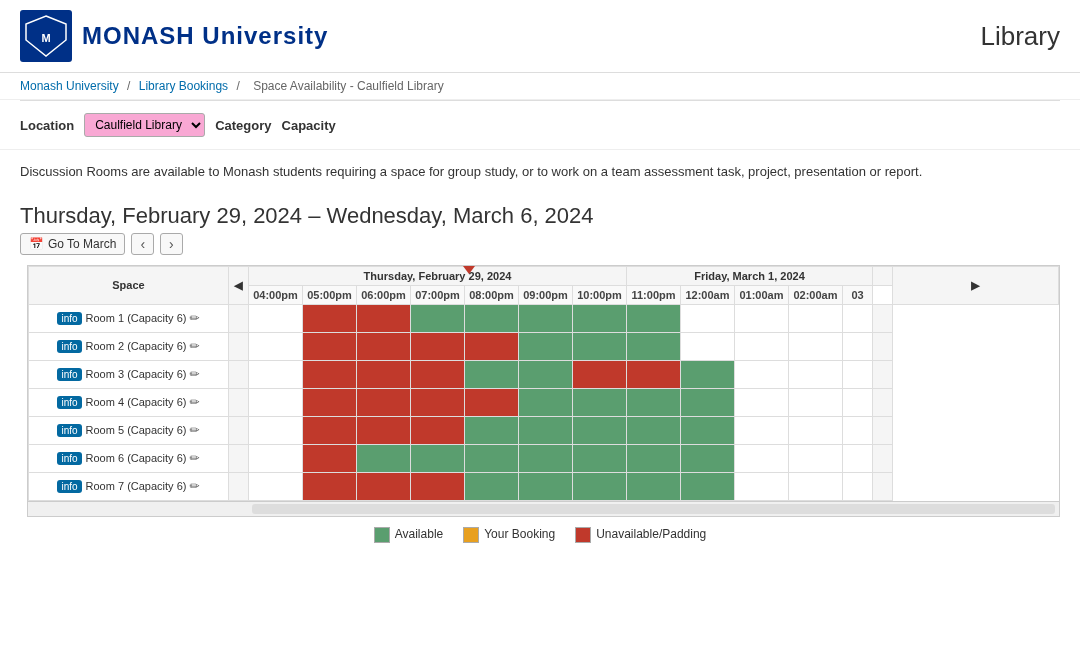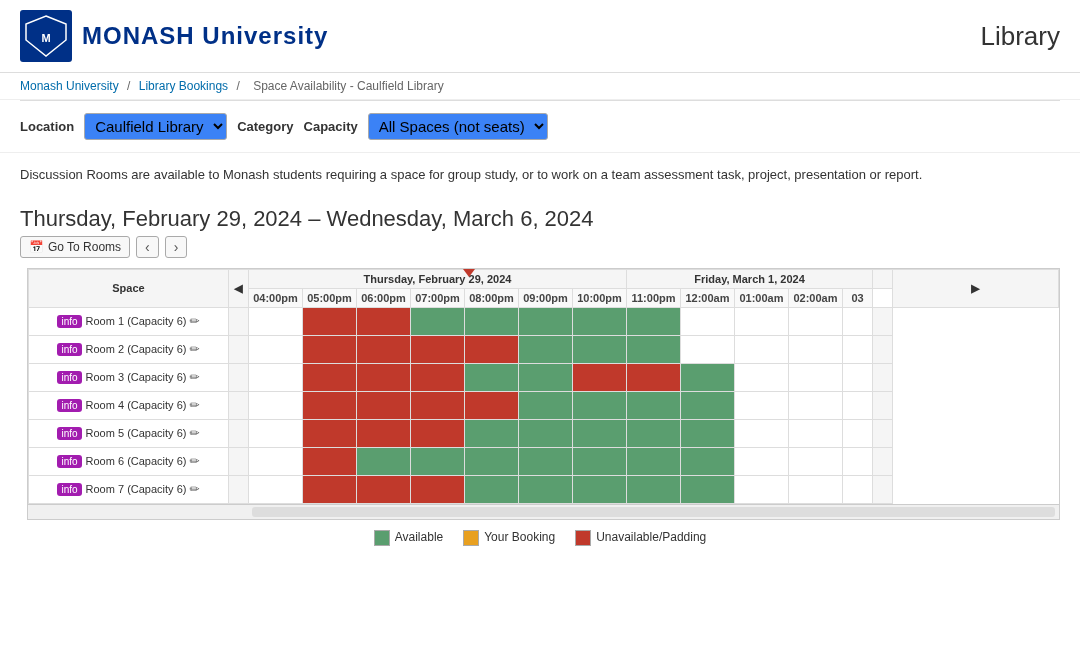--- a/index.html
+++ b/index.html
@@ -11,21 +11,21 @@
     .logo-shield { width: 52px; height: 52px; }
 
     
     .breadcrumb { padding: 6px 20px; font-size: 12px; border-bottom: 1px solid #eee; }
     .breadcrumb a { color: #006cab; text-decoration: none; }
     .breadcrumb span { color: #666; margin: 0 5px; }
 
     
     .filters { display: flex; align-items: center; gap: 10px; padding: 12px 20px; border-bottom: 1px solid #eee; }
     .filter-label { font-weight: bold; font-size: 13px; }
-    .filter-select { border: 1px solid #aaa; border-radius: 3px; padding: 3px 6px; font-size: 15px; background: #3b82f6; cursor: pointer; }
+    .filter-select { border: 1px solid #aaa; border-radius: 3px; padding: 3px 6px; font-size: 12px; background: #f9a8d4; cursor: pointer; }
 
     
     .description { padding: 12px 20px; font-size: 13px; line-height: 1.6; }
     .description ul { margin-left: 30px; margin-top: 4px; }
 
     
     .date-heading { padding: 8px 20px 4px 20px; }
     .date-heading h2 { font-size: 22px; font-weight: normal; }
     .date-nav { display: flex; align-items: center; gap: 6px; padding: 0 20px 10px 20px; }
     .date-nav-btn { border: 1px solid #aaa; background: #f8f8f8; padding: 2px 8px; cursor: pointer; border-radius: 3px; font-size: 14px; color: #555; }
@@ -41,21 +41,21 @@
 
     
     .col-space { width: 200px; min-width: 200px; }
 
     
     .date-header { background: #f5f5f5; font-size: 12px; font-weight: bold; padding: 3px; }
     .time-header { background: #f9f9f9; font-size: 11px; padding: 3px; color: #444; }
 
     
     .space-cell { text-align: left; padding: 4px 6px; background: #fff; font-size: 12px; }
-    .info-badge { display: inline-block; background: #a21caf; color: #fff; font-size: 10px; border-radius: 3px; padding: 1px 4px; margin-right: 4px; cursor: pointer; }
+    .info-badge { display: inline-block; background: #0369a1; color: #fff; font-size: 10px; border-radius: 3px; padding: 1px 4px; margin-right: 4px; cursor: pointer; }
     .edit-icon { color: #555; font-size: 12px; cursor: pointer; }
 
     
     .cell-available { background: #5a9e6f; }
     .cell-unavailable { background: #c0392b; }
     .cell-empty { background: #fff; }
 
     .availability-grid td.avail-cell { padding: 0; height: 28px; }
 
     
@@ -94,36 +94,33 @@
 </div>
 <hr style="border:none;border-top:1px solid #ddd;margin:0 20px;">
 
 <div class="filters">
   <span class="filter-label">Location</span>
   <select class="filter-select">
     <option>Caulfield Library</option>
   </select>
   <span class="filter-label">Category</span>
   <span class="filter-label">Capacity</span>
-  <select class="filter-select">
-    <option>All Spaces (not seats)</option>
-  </select>
 </div>
 
 <div class="description">
   <p>Discussion Rooms are available to Monash students requiring a space for group study, or to work on a team assessment task, project, presentation or report.</p>
 </div>
 
 <div class="date-heading">
   <h2>Thursday, February 29, 2024 – Wednesday, March 6, 2024</h2>
 </div>
 <div class="date-nav">
   <button class="goto-date-btn">
     <span>📅</span>
-    <span>Go To Rooms</span>
+    <span>Go To March</span>
   </button>
   <button class="date-nav-btn">‹</button>
   <button class="date-nav-btn">›</button>
 </div>
 
 <div class="grid-wrapper">
   <div class="grid-scroll" style="position:relative;">
 
     <div class="triangle-indicator"></div>
 

